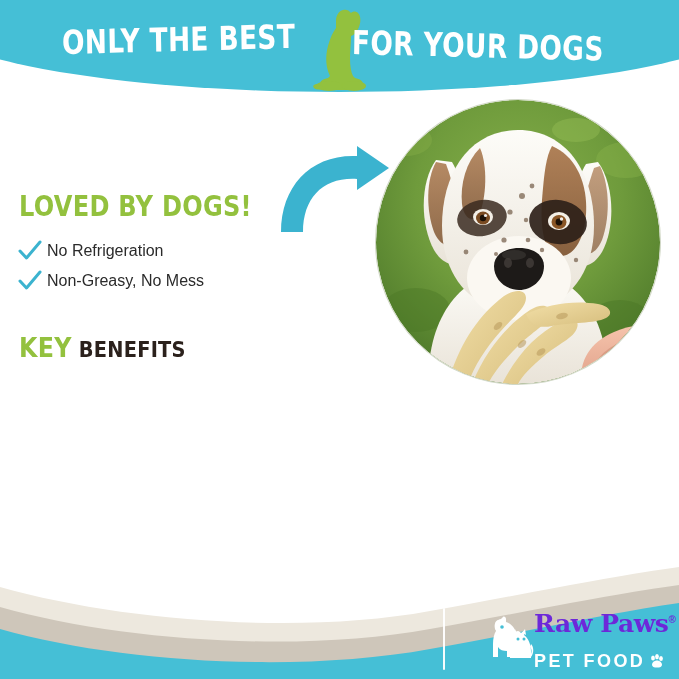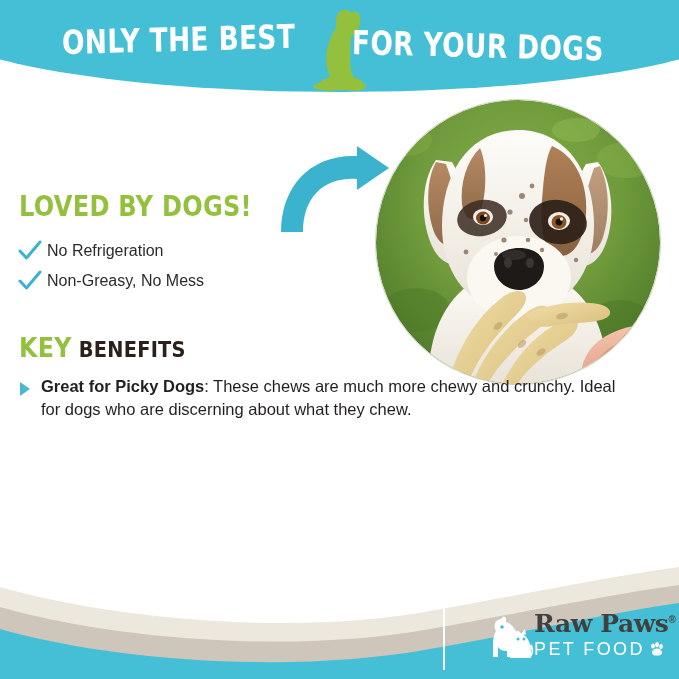--- a/index.html
+++ b/index.html
@@ -108,28 +108,28 @@
     position:absolute;left:443px;top:608px;width:2px;height:62px;
     background:#ffffff;opacity:0.95;border-radius:2px;
   }
   .logo{
     position:absolute;left:487px;top:611px;width:175px;height:52px;
   }
   .logo-mark{position:absolute;left:0;top:2px;width:48px;height:48px;}
   .logo-text{position:absolute;left:47px;top:0;}
   .logo-rawpaws{
     font-family:"DejaVu Serif", serif;
-    font-weight:bold;font-size:25px;color:#404040;line-height:1;
+    font-weight:bold;font-size:25px;color:#6d28d9;line-height:1;
     letter-spacing:-0.4px;white-space:nowrap;
   }
   .logo-reg{font-size:10px;vertical-align:super;font-family:"Liberation Sans",sans-serif;}
   .logo-petfood{
     font-family:"Liberation Sans", sans-serif;
-    font-weight:normal;font-size:18px;color:#ffffff;line-height:1;
-    letter-spacing:2.4px;white-space:nowrap;margin-top:4px;
+    font-weight:bold;font-size:18px;color:#ffffff;line-height:1;
+    letter-spacing:2.4px;white-space:nowrap;margin-top:16px;
     display:flex;align-items:center;
   }
   .paw-icon{width:16px;height:16px;margin-left:4px;display:inline-block;}
 </style>
 </head>
 <body>
 
 <div class="page">
 
   <div class="header">
@@ -295,30 +295,20 @@
       </span>
       <span class="check-label">Non-Greasy, No Mess</span>
     </div>
   </div>
 
   <div class="key-heading">
     <span class="key-word">KEY</span><span class="benefits-word">BENEFITS</span>
   </div>
 
   <div class="bullets">
-    <div class="bullet">
-      <span class="bullet-icon">
-        <svg viewBox="0 0 14 16" width="14" height="16" aria-hidden="true">
-          <path d="M2 1 L12 8 L2 15 Z" fill="#4bb6cf"></path>
-        </svg>
-      </span>
-      <span class="bullet-text">
-        <b>Great for Picky Dogs</b><span>: </span><span>These chews are much more chewy and crunchy. Ideal for dogs who are discerning about what they chew.</span>
-      </span>
-    </div>
 
   </div>
 
   <div class="footer">
     <svg viewBox="0 0 679 120" width="679" height="120" aria-hidden="true">
 
       <path d="M0 28 C120 62 300 76 430 52 C540 32 620 16 679 8 L679 120 L0 120 Z" fill="#ede8de"></path>
 
       <path d="M0 48 C120 82 300 94 430 70 C540 50 620 34 679 26 L679 120 L0 120 Z" fill="#cec6ba"></path>
 

